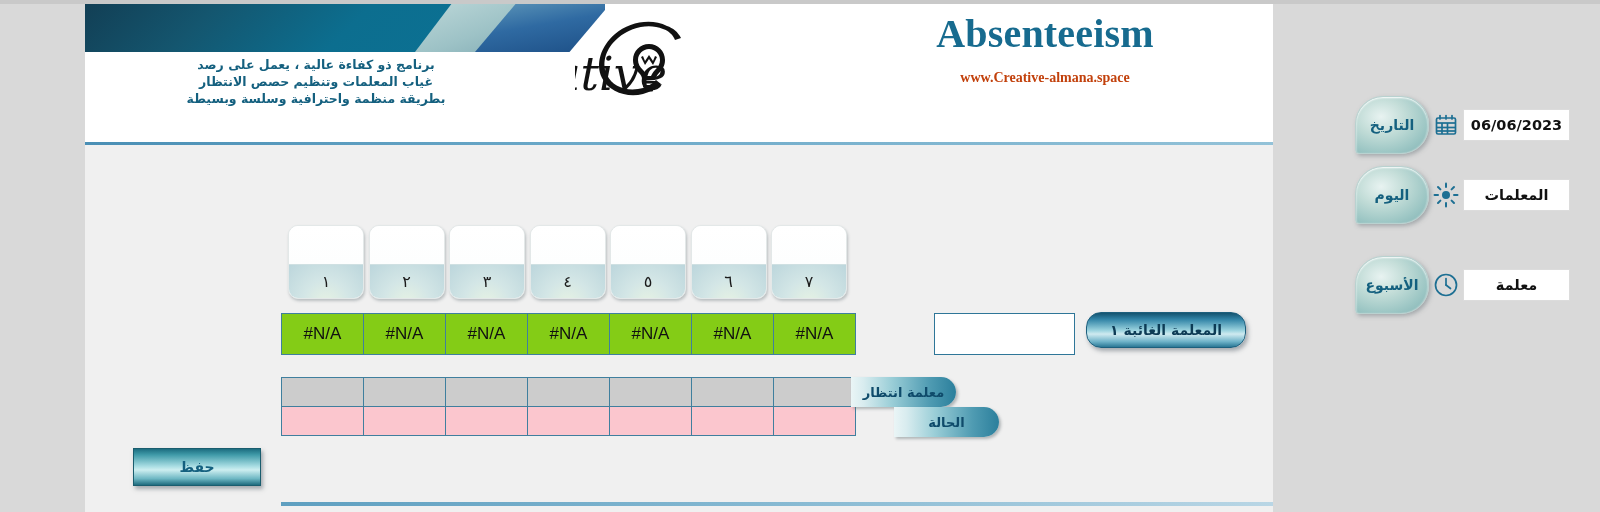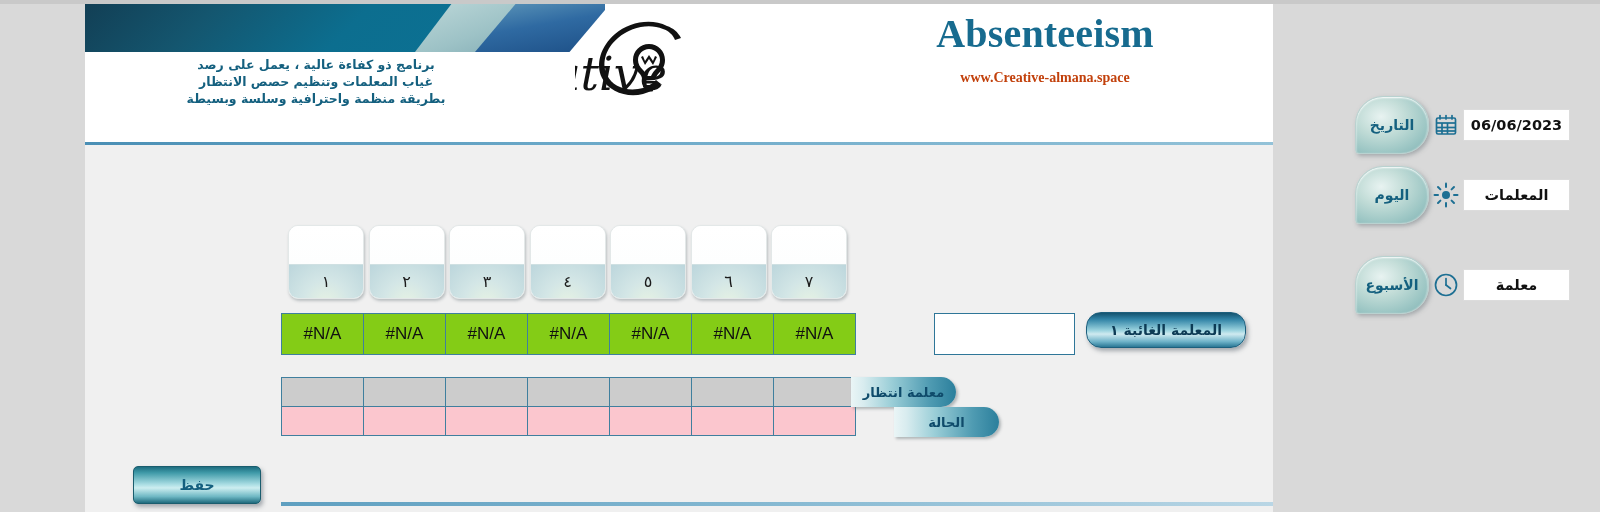--- a/index.html
+++ b/index.html
@@ -147,21 +147,21 @@
   }
   .tab-label span{
     font-family:"DejaVu Sans","Liberation Sans",sans-serif;
     font-size:13px;font-weight:bold;color:#0f4b6b;direction:rtl;white-space:nowrap;
   }
   .tab-wait{left:766px;top:232px;}
   .tab-status{left:766px;top:262px;margin-left:43px;}
 
   
   .save-btn{
-    position:absolute;left:48px;top:321px;width:126px;height:36px;border-radius:5px;
+    position:absolute;left:48px;top:303px;width:126px;height:36px;border-radius:0;
     background:linear-gradient(to bottom,#1d6d80 0%,#3f9aa8 16%,#a9dde3 48%,#cdeef0 58%,#6fb8c4 82%,#1f6b7e 100%);
     box-shadow:2px 3px 4px rgba(90,100,110,.5);
     border:1px solid #1a5d6e;
     display:flex;align-items:center;justify-content:center;cursor:pointer;
   }
   .save-btn span{
     font-family:"DejaVu Sans","Liberation Sans",sans-serif;
     font-size:14px;font-weight:bold;color:#14607f;direction:rtl;
   }
 

